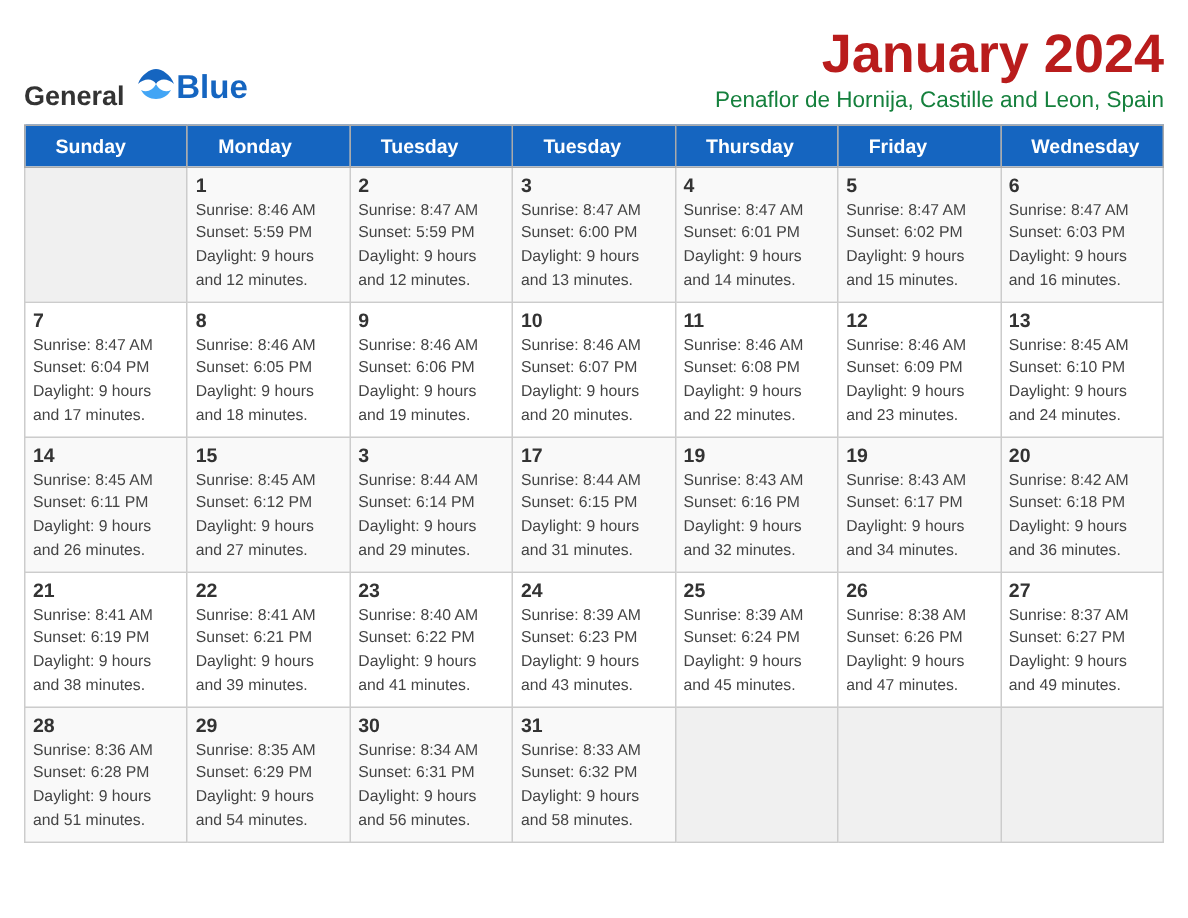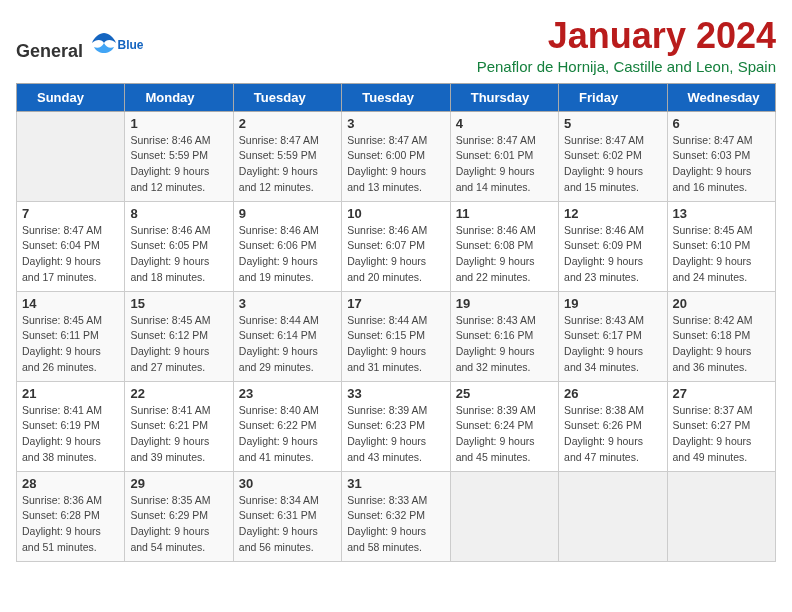--- a/index.html
+++ b/index.html
@@ -6,34 +6,34 @@
     body {
       font-family: Arial, sans-serif;
       background: #fff;
       width: 792px;
       min-height: 612px;
       padding: 16px;
     }
     .header-area {
       display: flex;
       justify-content: space-between;
-      align-items: center;
+      align-items: flex-end;
       margin-bottom: 8px;
     }
     .logo {
       display: flex;
       align-items: center;
     }
     .logo-text-general {
       font-size: 18px;
       font-weight: bold;
       color: #333;
     }
     .logo-text-blue {
-      font-size: 12px;
+      font-size: 22px;
       font-weight: bold;
       color: #1565c0;
     }
     .logo-icon {
       width: 28px;
       height: 28px;
       margin-left: 2px;
     }
     .title-area {
       text-align: right;
@@ -220,21 +220,21 @@
         </td>
         <td>
           <span class="day-number">22</span>
           <div class="day-details">Sunrise: 8:41 AM<br>Sunset: 6:21 PM<br>Daylight: 9 hours and 39 minutes.</div>
         </td>
         <td>
           <span class="day-number">23</span>
           <div class="day-details">Sunrise: 8:40 AM<br>Sunset: 6:22 PM<br>Daylight: 9 hours and 41 minutes.</div>
         </td>
         <td>
-          <span class="day-number">33</span>
+          <span class="day-number">24</span>
           <div class="day-details">Sunrise: 8:39 AM<br>Sunset: 6:23 PM<br>Daylight: 9 hours and 43 minutes.</div>
         </td>
         <td>
           <span class="day-number">25</span>
           <div class="day-details">Sunrise: 8:39 AM<br>Sunset: 6:24 PM<br>Daylight: 9 hours and 45 minutes.</div>
         </td>
         <td>
           <span class="day-number">26</span>
           <div class="day-details">Sunrise: 8:38 AM<br>Sunset: 6:26 PM<br>Daylight: 9 hours and 47 minutes.</div>
         </td>

